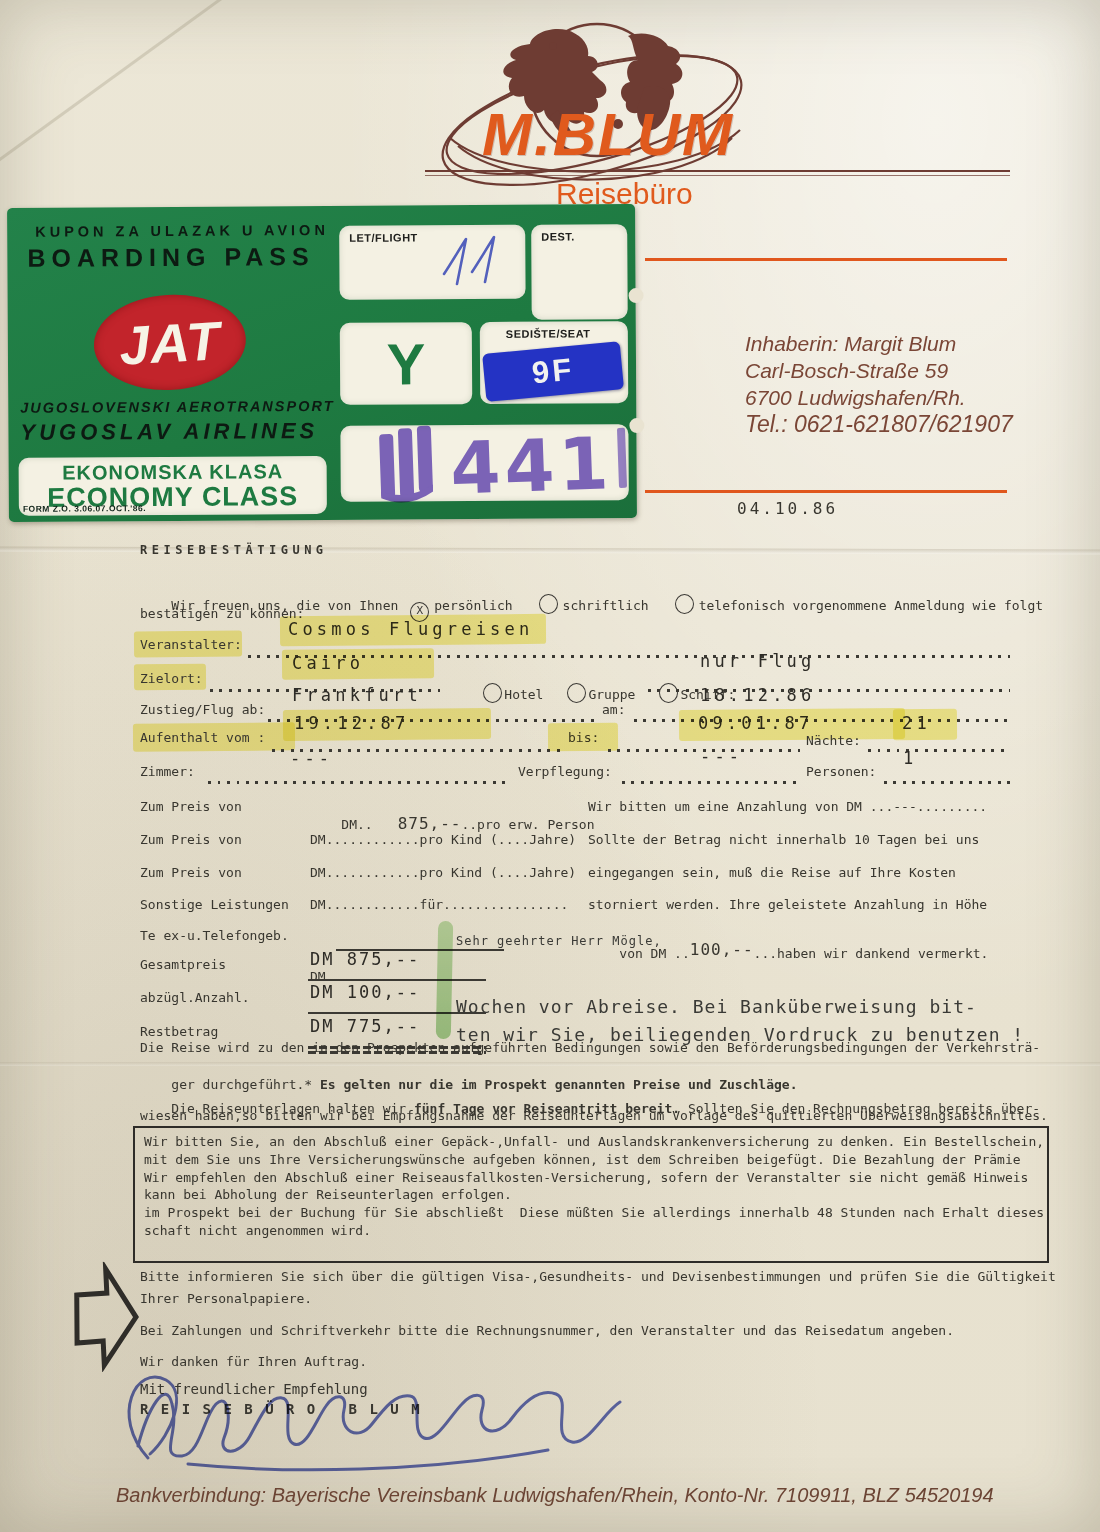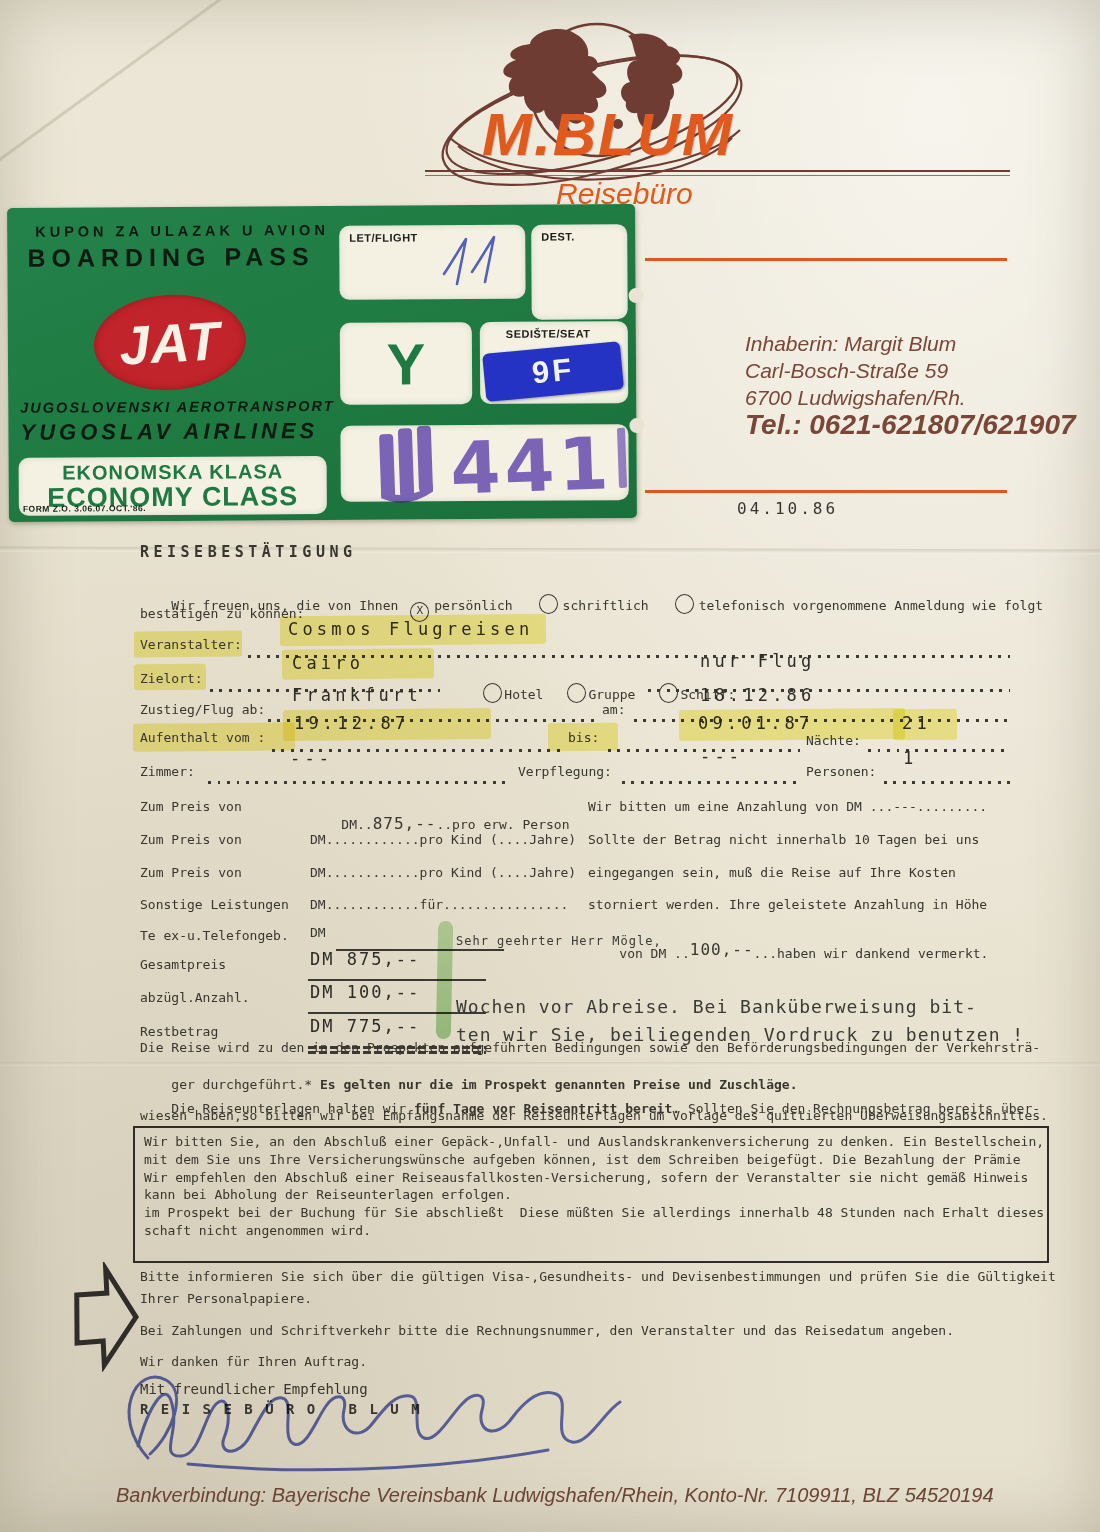--- a/index.html
+++ b/index.html
@@ -45,21 +45,21 @@
       <path d="M118,104 C122,116 132,128 142,124 C136,114 130,106 126,98 Z"></path>
       <path d="M196,24 C212,18 230,24 236,34 C248,36 252,46 244,52 C254,58 252,70 240,72 C246,84 238,94 226,90 C228,100 218,106 210,99 C202,104 192,100 194,90 C186,84 188,72 198,70 C192,60 196,48 206,48 C200,38 202,28 196,24 Z"></path>
       <path d="M212,76 C226,70 240,78 238,92 C236,106 226,120 216,118 C208,116 203,104 206,94 Z"></path>
       <circle cx="186" cy="112" r="5"></circle>
       <circle cx="121" cy="34" r="4"></circle>
     </g>
   </svg>
   <div class="abs" style="left:482px;top:100px;font-family:'Liberation Sans',sans-serif;font-weight:bold;font-style:italic;font-size:60px;letter-spacing:2px;color:#e05a1d;text-shadow:1px 1px 0 rgba(110,60,51,.25);">M.BLUM</div>
   <div class="abs" style="left:425px;top:170px;width:585px;height:2px;background:#6e3c33;"></div>
   <div class="abs" style="left:425px;top:175px;width:585px;height:1px;background:rgba(110,60,51,.7);"></div>
-  <div class="abs" style="left:556px;top:177px;font-family:'Liberation Sans',sans-serif;font-style:italic;font-size:30px;color:#e05a1d;">Reisebüro</div>
+  <div class="abs" style="left:556px;top:177px;font-family:'Liberation Sans',sans-serif;font-size:30px;color:#e05a1d;">Reisebüro</div>
 
   <div class="abs" style="left:8px;top:206px;width:628px;height:314px;background:linear-gradient(160deg,#23824a,#1e7a41 55%,#1b6f3b);border-radius:5px;transform:rotate(-.35deg);box-shadow:1px 2px 5px rgba(60,50,30,.35);">
     <div class="abs" style="left:28px;top:16px;font-family:'Liberation Sans',sans-serif;font-weight:bold;font-size:14.5px;letter-spacing:4px;color:#0d1a12;">KUPON ZA ULAZAK U AVION</div>
     <div class="abs" style="left:20px;top:36px;font-family:'Liberation Sans',sans-serif;font-weight:bold;font-size:25px;letter-spacing:6px;color:#0d1a12;">BOARDING PASS</div>
 
     <div class="abs" style="left:86px;top:88px;width:152px;height:95px;background:#c2242b;border-radius:50%;transform:rotate(-3deg);display:flex;align-items:center;justify-content:center;box-shadow:inset 0 0 8px rgba(80,0,0,.4);">
       <span style="font-family:'Liberation Sans',sans-serif;font-weight:bold;font-style:italic;font-size:54px;color:#f6f3e6;letter-spacing:1px;">JAT</span>
     </div>
 
     <div class="abs" style="left:12px;top:192px;font-family:'Liberation Sans',sans-serif;font-weight:bold;font-style:italic;font-size:14.5px;letter-spacing:2px;color:#0d1a12;">JUGOSLOVENSKI AEROTRANSPORT</div>
@@ -108,26 +108,26 @@
       <text x="86" y="82" font-family="'DejaVu Sans',sans-serif" font-weight="bold" font-size="72" letter-spacing="4">441</text>
       <rect x="254" y="22" width="8" height="60" rx="2" opacity=".8"></rect>
     </g>
   </svg>
 
   <div class="abs" style="left:645px;top:258px;width:362px;height:3px;background:#e0571d;"></div>
   <div class="abs" style="left:745px;top:330px;">
     <div class="brown-italic" style="font-size:21px;line-height:27px;">Inhaberin: Margit Blum</div>
     <div class="brown-italic" style="font-size:21px;line-height:27px;">Carl-Bosch-Straße 59</div>
     <div class="brown-italic" style="font-size:21px;line-height:27px;">6700 Ludwigshafen/Rh.</div>
-    <div class="brown-italic" style="font-size:28px;line-height:27px;font-weight:bold;">Tel.: 0621-621807/621907</div>
+    <div class="brown-italic" style="font-size:23px;line-height:27px;">Tel.: 0621-621807/621907</div>
   </div>
   <div class="abs" style="left:645px;top:490px;width:362px;height:3px;background:#e0571d;"></div>
   <div class="t" style="left:737px;top:499px;font-size:16px;letter-spacing:3px;">04.10.86</div>
 
-  <div class="t" style="left:140px;top:543px;font-weight:bold;letter-spacing:4.5px;font-size:15px;">REISEBESTÄTIGUNG</div>
+  <div class="t" style="left:140px;top:543px;font-weight:bold;letter-spacing:4.5px;font-size:12px;">REISEBESTÄTIGUNG</div>
 
   <div class="t" style="left:140px;top:579px;">
     <span>Wir freuen uns, die von Ihnen</span><span class="circ" style="margin:0 5px 0 12px;">X</span><span>persönlich</span><span class="circ" style="margin:0 5px 0 26px;"></span><span>schriftlich</span><span class="circ" style="margin:0 5px 0 26px;"></span><span>telefonisch</span><span> </span><span>vorgenommene Anmeldung wie folgt</span>
   </div>
   <div class="t" style="left:140px;top:606px;">bestätigen zu können:</div>
 
   <div class="hl" style="left:134px;top:631px;width:108px;height:26px;"></div>
   <div class="t" style="left:140px;top:637px;">Veranstalter:</div>
   <div class="typed" style="left:288px;top:619px;">Cosmos Flugreisen</div>
   <div class="hl" style="left:280px;top:615px;width:266px;height:30px;"></div>
@@ -171,38 +171,38 @@
   <div class="dots" style="left:208px;top:781px;width:302px;"></div>
   <div class="t" style="left:518px;top:764px;">Verpflegung:</div>
   <div class="typed" style="left:700px;top:746px;">---</div>
   <div class="dots" style="left:622px;top:781px;width:178px;"></div>
   <div class="t" style="left:806px;top:764px;">Personen:</div>
   <div class="typed" style="left:903px;top:748px;">1</div>
   <div class="dots" style="left:884px;top:781px;width:126px;"></div>
 
   <div class="t" style="left:140px;top:799px;">Zum Preis von</div>
   <div class="t" style="left:310px;top:799px;">
-    <span>DM..</span><span style="font-size:16px;letter-spacing:1px;">875,--</span><span>..pro erw. Person</span>
+    <span>DM..</span><span style="font-size:16px;letter-spacing:1px;margin-left:25px;">875,--</span><span>..pro erw. Person</span>
   </div>
   <div class="t" style="left:588px;top:799px;">Wir bitten um eine Anzahlung von DM ...---.........</div>
 
   <div class="t" style="left:140px;top:832px;">Zum Preis von</div>
   <div class="t" style="left:310px;top:832px;">DM............pro Kind (....Jahre)</div>
   <div class="t" style="left:588px;top:832px;">Sollte der Betrag nicht innerhalb 10 Tagen bei uns</div>
 
   <div class="t" style="left:140px;top:865px;">Zum Preis von</div>
   <div class="t" style="left:310px;top:865px;">DM............pro Kind (....Jahre)</div>
   <div class="t" style="left:588px;top:865px;">eingegangen sein, muß die Reise auf Ihre Kosten</div>
 
   <div class="t" style="left:140px;top:897px;">Sonstige Leistungen</div>
   <div class="t" style="left:310px;top:897px;">DM............für................</div>
   <div class="t" style="left:588px;top:897px;">storniert werden. Ihre geleistete Anzahlung in Höhe</div>
 
   <div class="t" style="left:140px;top:928px;">Te ex-u.Telefongeb.</div>
-  <div class="t" style="left:310px;top:925px;">DM</div>
+  <div class="t" style="left:310px;top:969px;">DM</div>
   <div class="ul" style="left:336px;top:949px;width:168px;"></div>
   <div class="t" style="left:588px;top:928px;">
     <span>von DM ..</span><span style="font-size:16px;letter-spacing:1px;position:relative;top:-3px;">100,--</span><span>...haben wir dankend vermerkt.</span>
   </div>
 
   <div class="t" style="left:140px;top:957px;">Gesamtpreis</div>
   <div class="typed" style="left:310px;top:949px;letter-spacing:2px;">DM 875,--</div>
   <div class="ul" style="left:308px;top:979px;width:178px;"></div>
   <div class="t" style="left:140px;top:990px;">abzügl.Anzahl.</div>
   <div class="typed" style="left:310px;top:982px;letter-spacing:2px;">DM 100,--</div>

